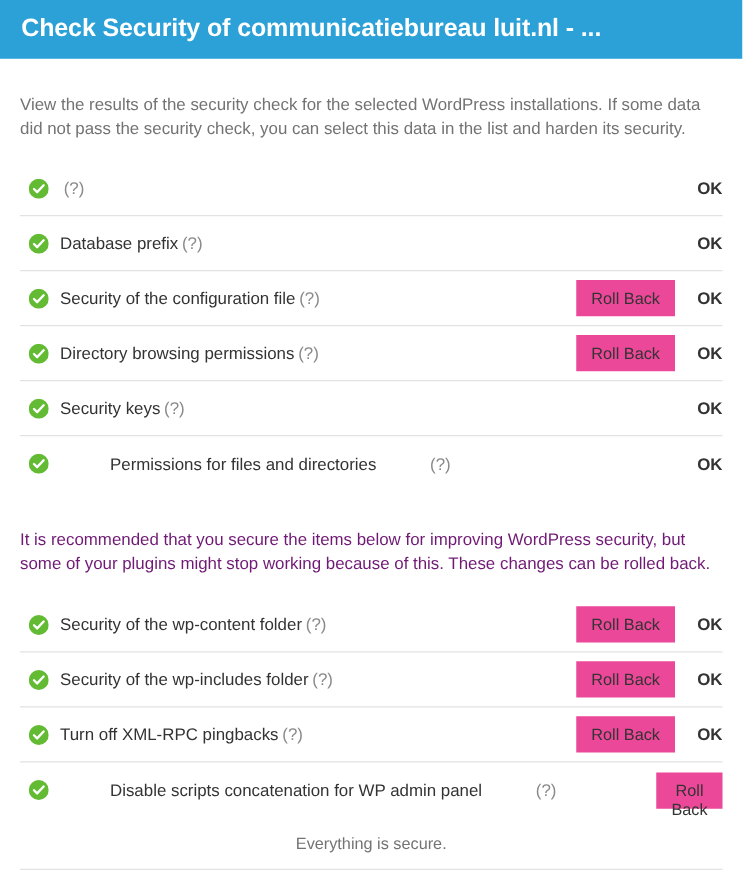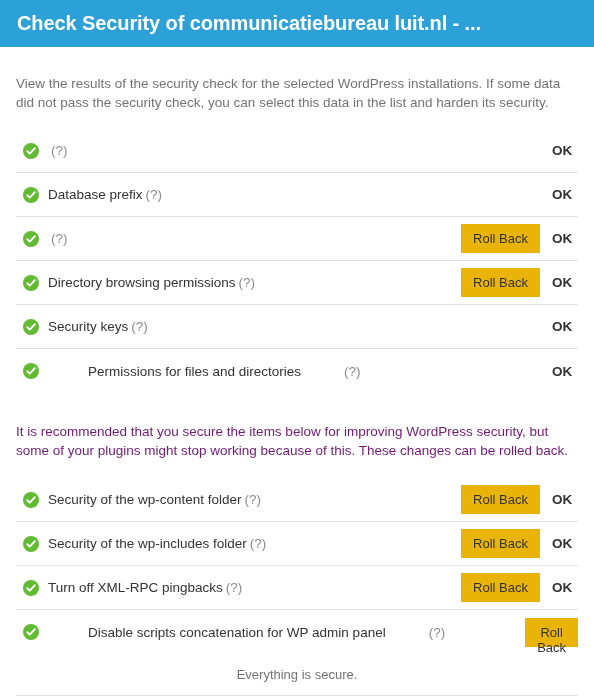--- a/index.html
+++ b/index.html
@@ -100,42 +100,42 @@
     color: #8a8a8a;
     font-size: 13.5px;
     text-decoration: none;
     margin-left: 3px;
     cursor: pointer;
   }
   .row-spacer {
     flex: 1 1 auto;
   }
   .rollback-btn {
-    background: #eab308;
+    background: #ec4899;
     border: none;
     color: #333333;
     font-family: "Liberation Sans", sans-serif;
     font-size: 13px;
     padding: 7px 12px;
     height: 29px;
     box-sizing: border-box;
     cursor: pointer;
     line-height: 15px;
     margin-right: 12px;
   }
   .rollback-placeholder {
     width: 0px;
     margin-right: 12px;
   }
   .status {
     font-size: 13.5px;
     font-weight: bold;
     color: #333333;
     width: 26px;
-    text-align: left;
+    text-align: right;
     margin-right: 0px;
   }
 
   
   .secure-note {
     text-align: center;
     font-size: 13px;
     color: #737373;
     padding-top: 13px;
     padding-bottom: 13px;
@@ -184,20 +184,21 @@
           <a class="help-link" href="#">(?)</a>
           <span class="row-spacer"></span>
           <span class="rollback-placeholder"></span>
           <span class="status">OK</span>
         </div>
         <div class="row">
           <svg class="row-icon" viewBox="0 0 16 16">
             <circle cx="8" cy="8" r="8" fill="#63bb33"></circle>
             <path d="M4.2 8.2 L6.7 10.7 L11.9 5.2" stroke="#ffffff" stroke-width="1.9" fill="none" stroke-linecap="round" stroke-linejoin="round"></path>
           </svg>
+          <span class="row-label">Security of the configuration file</span>
           <a class="help-link" href="#">(?)</a>
           <span class="row-spacer"></span>
           <button class="rollback-btn">Roll Back</button>
           <span class="status">OK</span>
         </div>
         <div class="row">
           <svg class="row-icon" viewBox="0 0 16 16">
             <circle cx="8" cy="8" r="8" fill="#63bb33"></circle>
             <path d="M4.2 8.2 L6.7 10.7 L11.9 5.2" stroke="#ffffff" stroke-width="1.9" fill="none" stroke-linecap="round" stroke-linejoin="round"></path>
           </svg>

